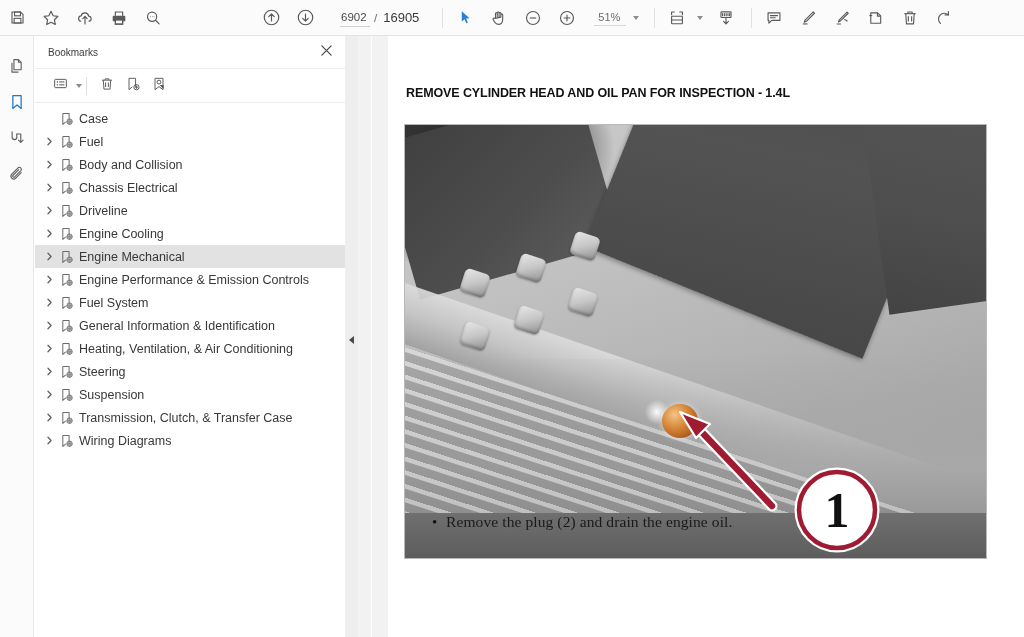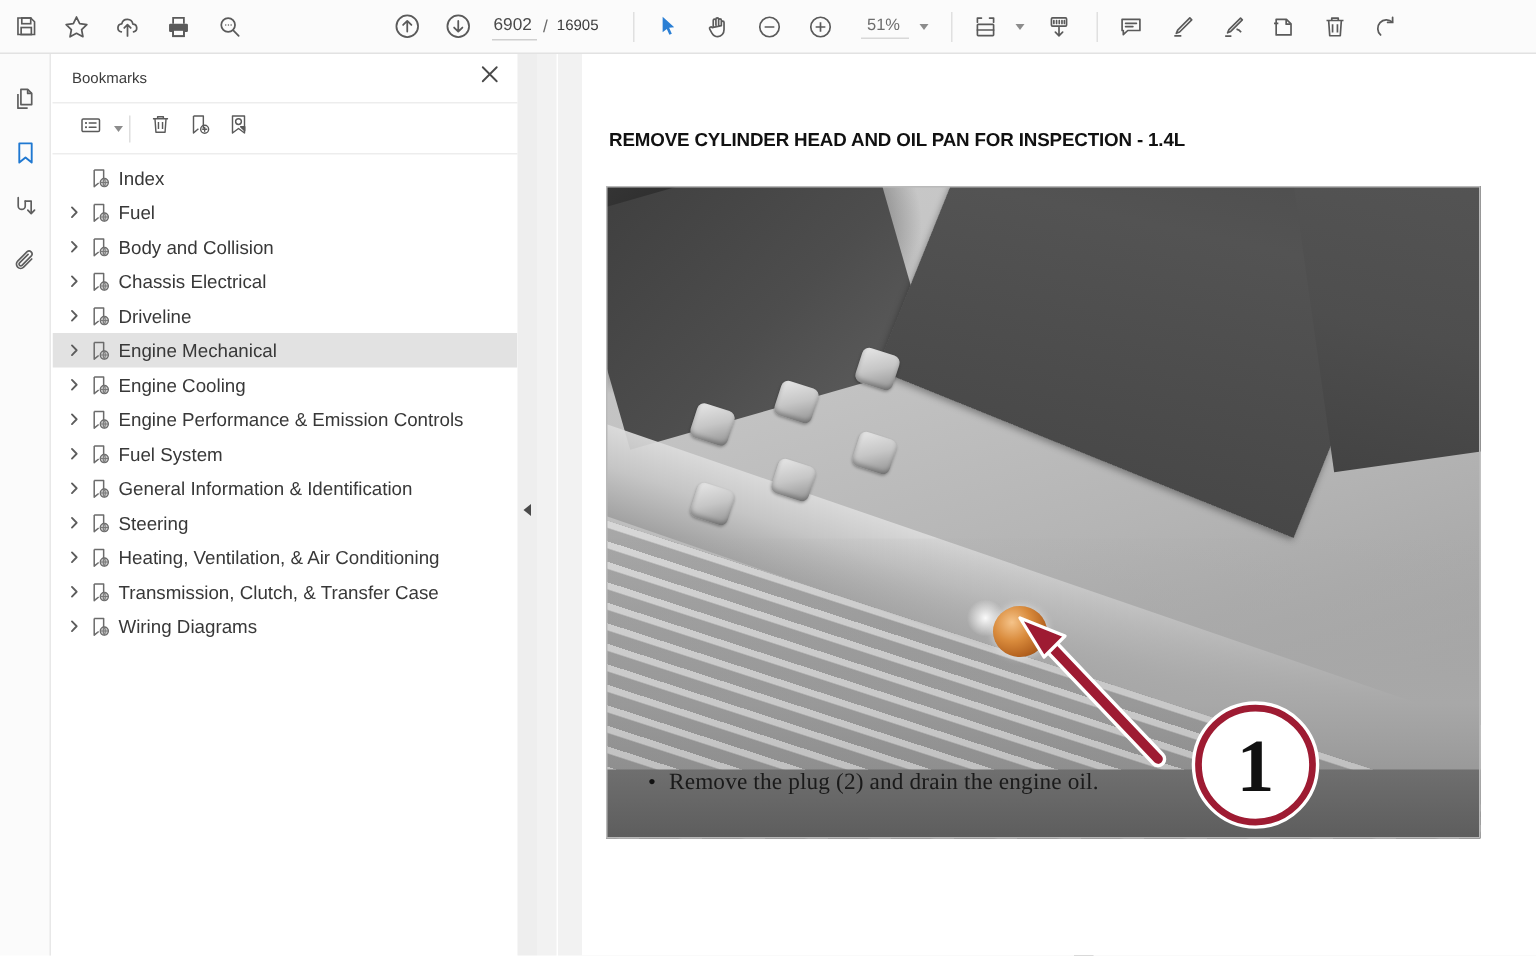--- a/index.html
+++ b/index.html
@@ -31,35 +31,35 @@
   .tb-sep {
     width: 1px; height: 20px; background: #e0e0e0; margin: 0 5px;
   }
   .tb-spacer-a { width: 84px; }
   .tb-spacer-b { width: 18px; }
   .tb-spacer-c { width: 10px; }
 
   
   #pagenum-wrap {
     display: flex; align-items: center;
-    font-size: 11.5px; color: #3a3a3a; margin-left: 6px;
+    font-size: 11.5px; color: #3a3a3a; margin-left: 18px;
   }
   #pagenum-input {
     width: 30px; height: 19px;
     border: none; border-bottom: 1px solid #cfcfcf;
     background: transparent;
     font-family: "Liberation Sans", sans-serif;
     font-size: 11.5px; color: #4a4a4a;
     text-align: left;
     padding: 0 1px;
     outline: none;
     overflow: hidden;
   }
   #pagesep { margin: 0 6px 0 4px; color: #6a6a6a; }
-  #pagetotal { color: #3a3a3a; font-size: 10px; }
+  #pagetotal { color: #3a3a3a; font-size: 13px; }
 
   
   #zoom-wrap {
     display: flex; align-items: center; margin-left: 10px; cursor: pointer;
   }
   #zoom-val {
     font-size: 11px; color: #6d6d6d;
     border-bottom: 1px solid #d8d8d8;
     padding: 2px 4px 2px 2px;
     min-width: 32px; text-align: center;
@@ -608,21 +608,21 @@
           </svg>
         </span>
         <span class="bm-ico">
           <svg width="14" height="14" viewBox="0 0 16 16" fill="none" stroke="#6b6b6b" stroke-width="1.15" stroke-linejoin="round">
             <path d="M3.2 1.6h7.2v7"></path>
             <path d="M3.2 1.6v12.6L6.6 11.4"></path>
             <circle cx="10.9" cy="11.1" r="3.1" fill="#c9c9c9" stroke="#6b6b6b" stroke-width="1"></circle>
             <path d="M7.8 11.1h6.2M10.9 8c1 1.9 1 4.3 0 6.2M10.9 8c-1 1.9-1 4.3 0 6.2" stroke="#7a7a7a" stroke-width="0.8"></path>
           </svg>
         </span>
-        <span class="bm-lbl">Index</span>
+        <span class="bm-lbl">Case</span>
       </div>
       <div class="bm-row">
         <span class="bm-arrow">
           <svg width="9" height="9" viewBox="0 0 10 10" fill="none" stroke="currentColor" stroke-width="1.35" stroke-linecap="round" stroke-linejoin="round">
             <path d="M3.3 1.4L6.8 5 3.3 8.6"></path>
           </svg>
         </span>
         <span class="bm-ico">
           <svg width="14" height="14" viewBox="0 0 16 16" fill="none" stroke="#6b6b6b" stroke-width="1.15" stroke-linejoin="round">
             <path d="M3.2 1.6h7.2v7"></path>
@@ -674,20 +674,36 @@
         <span class="bm-ico">
           <svg width="14" height="14" viewBox="0 0 16 16" fill="none" stroke="#6b6b6b" stroke-width="1.15" stroke-linejoin="round">
             <path d="M3.2 1.6h7.2v7"></path>
             <path d="M3.2 1.6v12.6L6.6 11.4"></path>
             <circle cx="10.9" cy="11.1" r="3.1" fill="#c9c9c9" stroke="#6b6b6b" stroke-width="1"></circle>
             <path d="M7.8 11.1h6.2M10.9 8c1 1.9 1 4.3 0 6.2M10.9 8c-1 1.9-1 4.3 0 6.2" stroke="#7a7a7a" stroke-width="0.8"></path>
           </svg>
         </span>
         <span class="bm-lbl">Driveline</span>
       </div>
+      <div class="bm-row">
+        <span class="bm-arrow">
+          <svg width="9" height="9" viewBox="0 0 10 10" fill="none" stroke="currentColor" stroke-width="1.35" stroke-linecap="round" stroke-linejoin="round">
+            <path d="M3.3 1.4L6.8 5 3.3 8.6"></path>
+          </svg>
+        </span>
+        <span class="bm-ico">
+          <svg width="14" height="14" viewBox="0 0 16 16" fill="none" stroke="#6b6b6b" stroke-width="1.15" stroke-linejoin="round">
+            <path d="M3.2 1.6h7.2v7"></path>
+            <path d="M3.2 1.6v12.6L6.6 11.4"></path>
+            <circle cx="10.9" cy="11.1" r="3.1" fill="#c9c9c9" stroke="#6b6b6b" stroke-width="1"></circle>
+            <path d="M7.8 11.1h6.2M10.9 8c1 1.9 1 4.3 0 6.2M10.9 8c-1 1.9-1 4.3 0 6.2" stroke="#7a7a7a" stroke-width="0.8"></path>
+          </svg>
+        </span>
+        <span class="bm-lbl">Engine Cooling</span>
+      </div>
       <div class="bm-row selected">
         <span class="bm-arrow">
           <svg width="9" height="9" viewBox="0 0 10 10" fill="none" stroke="currentColor" stroke-width="1.35" stroke-linecap="round" stroke-linejoin="round">
             <path d="M3.3 1.4L6.8 5 3.3 8.6"></path>
           </svg>
         </span>
         <span class="bm-ico">
           <svg width="14" height="14" viewBox="0 0 16 16" fill="none" stroke="#6b6b6b" stroke-width="1.15" stroke-linejoin="round">
             <path d="M3.2 1.6h7.2v7"></path>
             <path d="M3.2 1.6v12.6L6.6 11.4"></path>
@@ -704,36 +720,20 @@
           </svg>
         </span>
         <span class="bm-ico">
           <svg width="14" height="14" viewBox="0 0 16 16" fill="none" stroke="#6b6b6b" stroke-width="1.15" stroke-linejoin="round">
             <path d="M3.2 1.6h7.2v7"></path>
             <path d="M3.2 1.6v12.6L6.6 11.4"></path>
             <circle cx="10.9" cy="11.1" r="3.1" fill="#c9c9c9" stroke="#6b6b6b" stroke-width="1"></circle>
             <path d="M7.8 11.1h6.2M10.9 8c1 1.9 1 4.3 0 6.2M10.9 8c-1 1.9-1 4.3 0 6.2" stroke="#7a7a7a" stroke-width="0.8"></path>
           </svg>
         </span>
-        <span class="bm-lbl">Engine Cooling</span>
-      </div>
-      <div class="bm-row">
-        <span class="bm-arrow">
-          <svg width="9" height="9" viewBox="0 0 10 10" fill="none" stroke="currentColor" stroke-width="1.35" stroke-linecap="round" stroke-linejoin="round">
-            <path d="M3.3 1.4L6.8 5 3.3 8.6"></path>
-          </svg>
-        </span>
-        <span class="bm-ico">
-          <svg width="14" height="14" viewBox="0 0 16 16" fill="none" stroke="#6b6b6b" stroke-width="1.15" stroke-linejoin="round">
-            <path d="M3.2 1.6h7.2v7"></path>
-            <path d="M3.2 1.6v12.6L6.6 11.4"></path>
-            <circle cx="10.9" cy="11.1" r="3.1" fill="#c9c9c9" stroke="#6b6b6b" stroke-width="1"></circle>
-            <path d="M7.8 11.1h6.2M10.9 8c1 1.9 1 4.3 0 6.2M10.9 8c-1 1.9-1 4.3 0 6.2" stroke="#7a7a7a" stroke-width="0.8"></path>
-          </svg>
-        </span>
         <span class="bm-lbl">Engine Performance &amp; Emission Controls</span>
       </div>
       <div class="bm-row">
         <span class="bm-arrow">
           <svg width="9" height="9" viewBox="0 0 10 10" fill="none" stroke="currentColor" stroke-width="1.35" stroke-linecap="round" stroke-linejoin="round">
             <path d="M3.3 1.4L6.8 5 3.3 8.6"></path>
           </svg>
         </span>
         <span class="bm-ico">
           <svg width="14" height="14" viewBox="0 0 16 16" fill="none" stroke="#6b6b6b" stroke-width="1.15" stroke-linejoin="round">
@@ -768,37 +768,53 @@
           </svg>
         </span>
         <span class="bm-ico">
           <svg width="14" height="14" viewBox="0 0 16 16" fill="none" stroke="#6b6b6b" stroke-width="1.15" stroke-linejoin="round">
             <path d="M3.2 1.6h7.2v7"></path>
             <path d="M3.2 1.6v12.6L6.6 11.4"></path>
             <circle cx="10.9" cy="11.1" r="3.1" fill="#c9c9c9" stroke="#6b6b6b" stroke-width="1"></circle>
             <path d="M7.8 11.1h6.2M10.9 8c1 1.9 1 4.3 0 6.2M10.9 8c-1 1.9-1 4.3 0 6.2" stroke="#7a7a7a" stroke-width="0.8"></path>
           </svg>
         </span>
+        <span class="bm-lbl">Heating, Ventilation, &amp; Air Conditioning</span>
+      </div>
+      <div class="bm-row">
+        <span class="bm-arrow">
+          <svg width="9" height="9" viewBox="0 0 10 10" fill="none" stroke="currentColor" stroke-width="1.35" stroke-linecap="round" stroke-linejoin="round">
+            <path d="M3.3 1.4L6.8 5 3.3 8.6"></path>
+          </svg>
+        </span>
+        <span class="bm-ico">
+          <svg width="14" height="14" viewBox="0 0 16 16" fill="none" stroke="#6b6b6b" stroke-width="1.15" stroke-linejoin="round">
+            <path d="M3.2 1.6h7.2v7"></path>
+            <path d="M3.2 1.6v12.6L6.6 11.4"></path>
+            <circle cx="10.9" cy="11.1" r="3.1" fill="#c9c9c9" stroke="#6b6b6b" stroke-width="1"></circle>
+            <path d="M7.8 11.1h6.2M10.9 8c1 1.9 1 4.3 0 6.2M10.9 8c-1 1.9-1 4.3 0 6.2" stroke="#7a7a7a" stroke-width="0.8"></path>
+          </svg>
+        </span>
         <span class="bm-lbl">Steering</span>
       </div>
       <div class="bm-row">
         <span class="bm-arrow">
           <svg width="9" height="9" viewBox="0 0 10 10" fill="none" stroke="currentColor" stroke-width="1.35" stroke-linecap="round" stroke-linejoin="round">
             <path d="M3.3 1.4L6.8 5 3.3 8.6"></path>
           </svg>
         </span>
         <span class="bm-ico">
           <svg width="14" height="14" viewBox="0 0 16 16" fill="none" stroke="#6b6b6b" stroke-width="1.15" stroke-linejoin="round">
             <path d="M3.2 1.6h7.2v7"></path>
             <path d="M3.2 1.6v12.6L6.6 11.4"></path>
             <circle cx="10.9" cy="11.1" r="3.1" fill="#c9c9c9" stroke="#6b6b6b" stroke-width="1"></circle>
             <path d="M7.8 11.1h6.2M10.9 8c1 1.9 1 4.3 0 6.2M10.9 8c-1 1.9-1 4.3 0 6.2" stroke="#7a7a7a" stroke-width="0.8"></path>
           </svg>
         </span>
-        <span class="bm-lbl">Heating, Ventilation, &amp; Air Conditioning</span>
+        <span class="bm-lbl">Suspension</span>
       </div>
       <div class="bm-row">
         <span class="bm-arrow">
           <svg width="9" height="9" viewBox="0 0 10 10" fill="none" stroke="currentColor" stroke-width="1.35" stroke-linecap="round" stroke-linejoin="round">
             <path d="M3.3 1.4L6.8 5 3.3 8.6"></path>
           </svg>
         </span>
         <span class="bm-ico">
           <svg width="14" height="14" viewBox="0 0 16 16" fill="none" stroke="#6b6b6b" stroke-width="1.15" stroke-linejoin="round">
             <path d="M3.2 1.6h7.2v7"></path>

